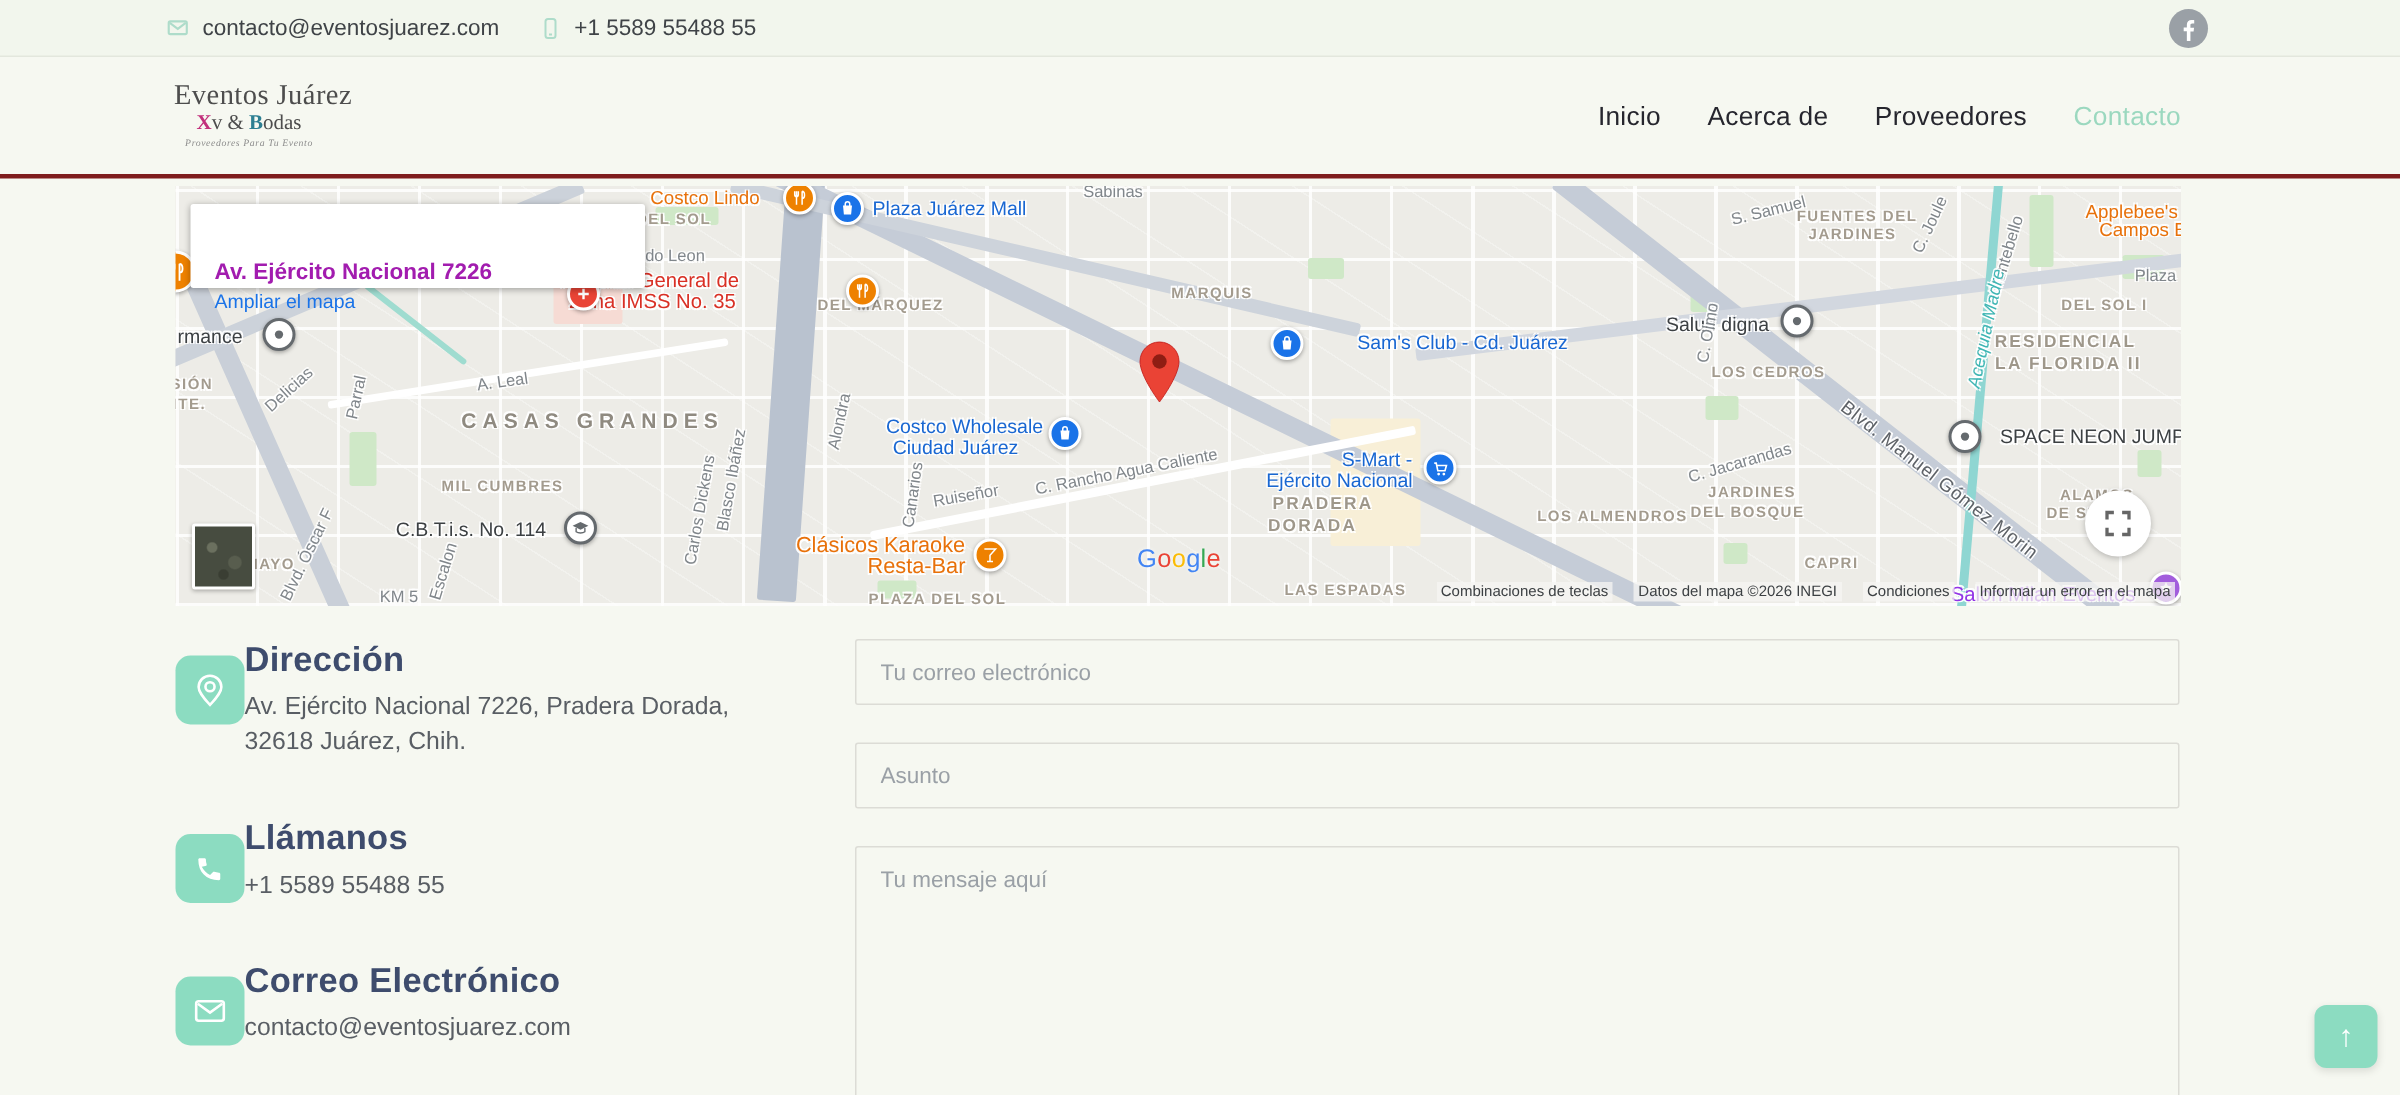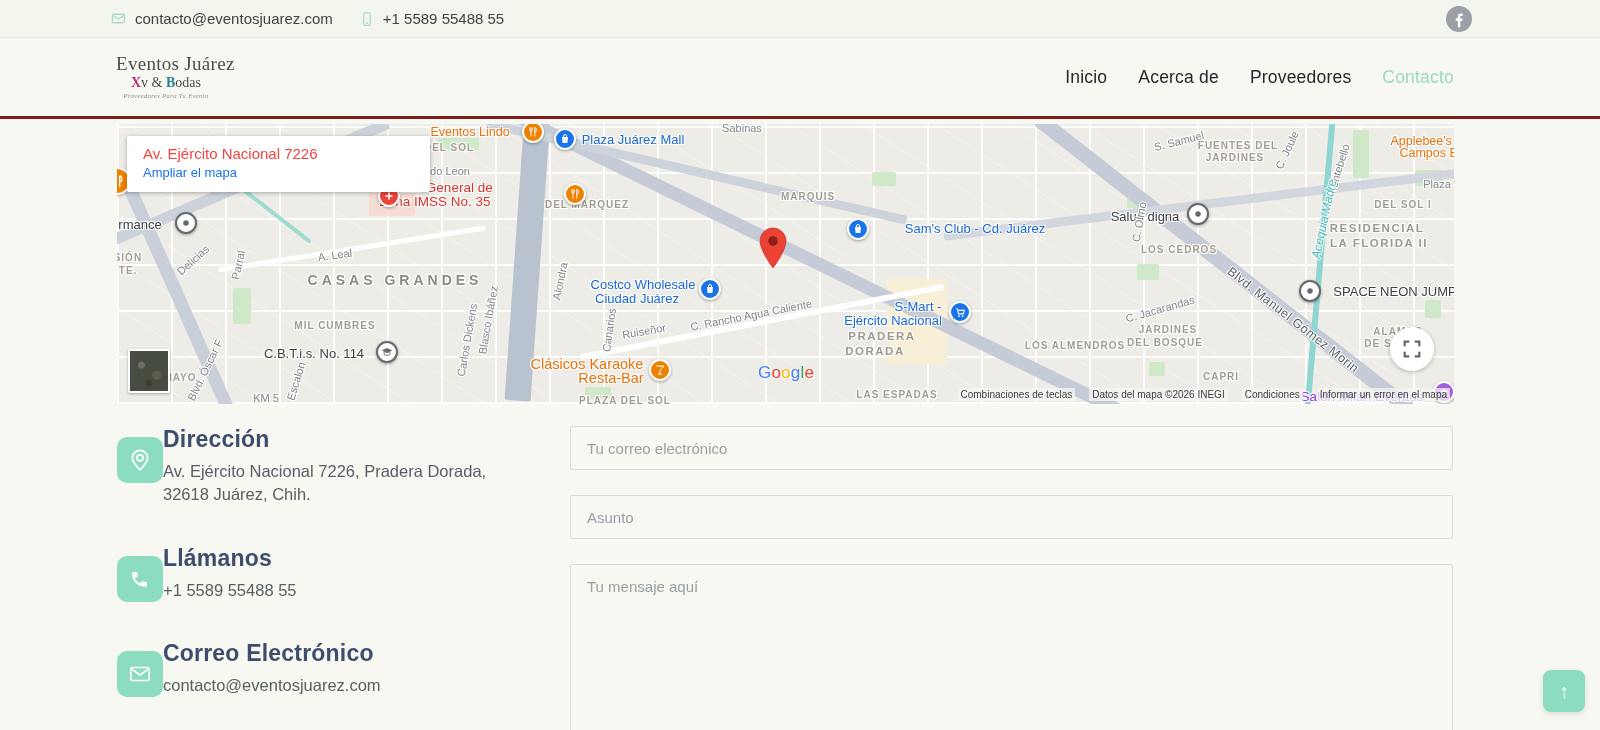--- a/index.html
+++ b/index.html
@@ -59,21 +59,21 @@
   .poi svg { display:block; }
   .poi-bag,.poi-cart { background:#1a73e8; }
   .poi-rest,.poi-bar,.poi-restlg { background:#ee8100; }
   .poi-hosp { background:#e94436; }
   .poi-dot,.poi-school { background:#fff; border:2px solid #656a6e; }
   .poi-event { background:#a25ddc; }
   .poi-restlg { width:28px; height:28px; }
   .marker { position:absolute; left:642px; top:103px; z-index:7; }
   .infowin { position:absolute; left:10px; top:12px; z-index:10; width:303px; height:56px;
     background:#fff; border-radius:2px; box-shadow:0 1px 4px rgba(0,0,0,.3); padding:9px 16px; }
-  .infowin-title { font-size:15px; color:#ef4444; font-weight:400; }
+  .infowin-title { font-size:15px; color:#a21caf; font-weight:700;margin-top:28px; }
   .infowin-link { font-size:13px; color:#1a73e8; margin-top:3px; cursor:pointer; }
   .map-ctrl { position:absolute; left:1273px; top:203px; z-index:9; width:44px; height:44px;
     border-radius:50%; background:#fff; box-shadow:0 1px 4px rgba(0,0,0,.25);
     display:flex; align-items:center; justify-content:center; cursor:pointer; }
   .sat { position:absolute; left:11px; top:225px; z-index:9; width:42px; height:44px;
     border:2px solid #fff; border-radius:2px; cursor:pointer; box-shadow:0 1px 3px rgba(0,0,0,.3);
     background:#474c40;
     background-image:radial-gradient(circle at 30% 35%, #6b705f 3px, transparent 4px),
       radial-gradient(circle at 70% 60%, #585d4e 4px, transparent 5px),
       radial-gradient(circle at 50% 80%, #3a3e33 3px, transparent 4px); }
@@ -166,21 +166,21 @@
   <div class="road" style="left:63px;top:177px;width:245px;height:13px;transform:translate(-50%,-50%) rotate(66deg);background:#c9cfd8"></div>
   <div class="road" style="left:133px;top:58px;width:300px;height:11px;transform:translate(-50%,-50%) rotate(-23deg);background:#ccd2da"></div>
   <div class="road" style="left:580px;top:48px;width:430px;height:9px;transform:translate(-50%,-50%) rotate(13deg);background:#cdd3db"></div>
   <div class="road" style="left:1090px;top:80px;width:530px;height:9px;transform:translate(-50%,-50%) rotate(-7deg);background:#d2d7df"></div>
   <div class="road" style="left:235px;top:125px;width:270px;height:5px;transform:translate(-50%,-50%) rotate(-9deg);background:#ffffff"></div>
   <div class="road" style="left:645px;top:198px;width:370px;height:6px;transform:translate(-50%,-50%) rotate(-11deg);background:#ffffff"></div>
   <div class="road" style="left:1203px;top:140px;width:290px;height:6px;transform:translate(-50%,-50%) rotate(95deg);background:#8fd6d2"></div>
   <div class="road" style="left:160px;top:92px;width:85px;height:4px;transform:translate(-50%,-50%) rotate(38deg);background:#9fdcd0"></div>
 
   <div id="labels">
-      <span class="lbl l-orange" style="left: 353px; top: 8px;">Eventos Lindo</span>
+      <span class="lbl l-orange" style="left: 353px; top: 8px;">Costco Lindo</span>
       <span class="lbl l-blue" style="left: 516px; top: 15px;">Plaza Juárez Mall</span>
       <span class="lbl l-areas" style="left: 332px; top: 23px;">DEL SOL</span>
       <span class="lbl l-street" style="left: 333px; top: 47px;">do Leon</span>
       <span class="lbl l-red" style="left: 316px; top: 63px;">Hospital General de</span>
       <span class="lbl l-red" style="left: 318px; top: 77px;">Zona IMSS No. 35</span>
       <span class="lbl l-street" style="left: 625px; top: 4px;">Sabinas</span>
       <span class="lbl l-areas" style="left: 1121px; top: 21px;">FUENTES DEL</span>
       <span class="lbl l-areas" style="left: 1118px; top: 33px;">JARDINES</span>
       <span class="lbl l-street" style="left: 1221px; top: 46px; transform: translate(-50%, -50%) rotate(-73deg);">Montebello</span>
       <span class="lbl l-orange" style="left: 1309px; top: 17px;">Applebee's J</span>

